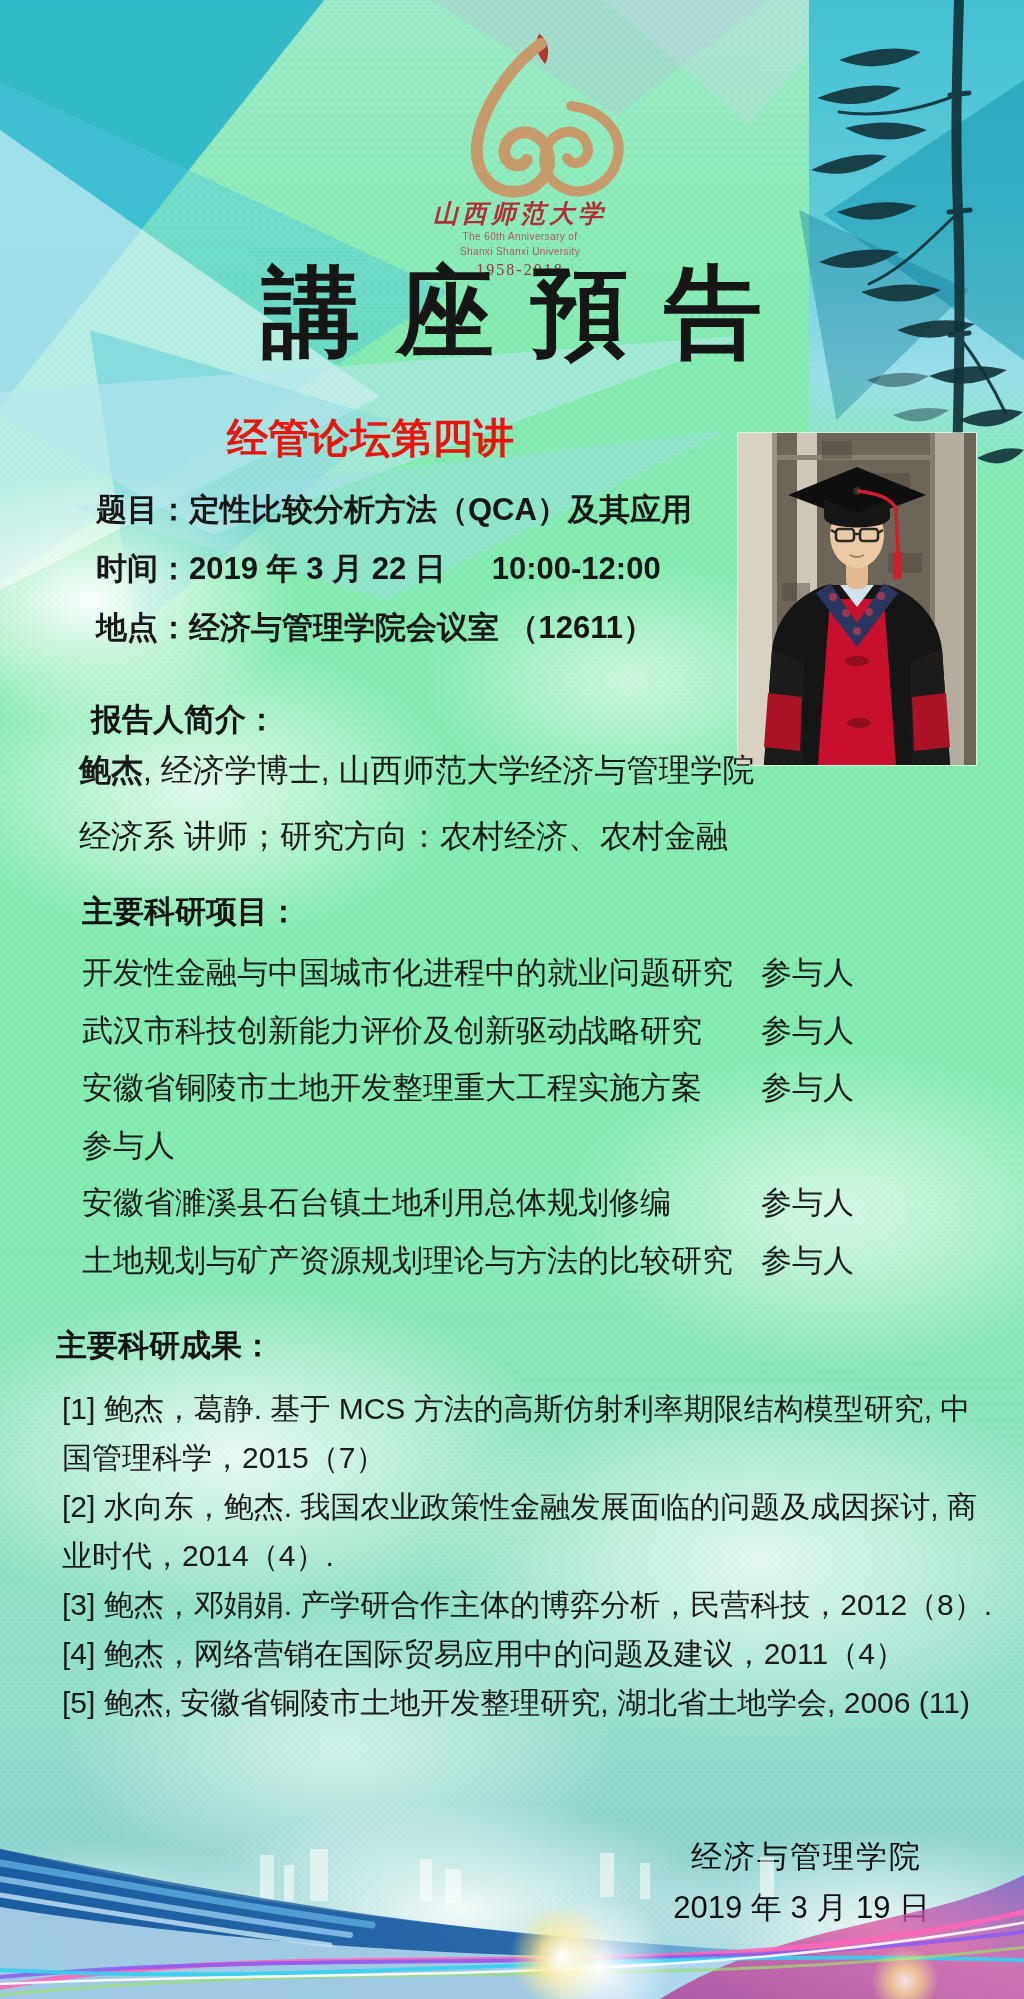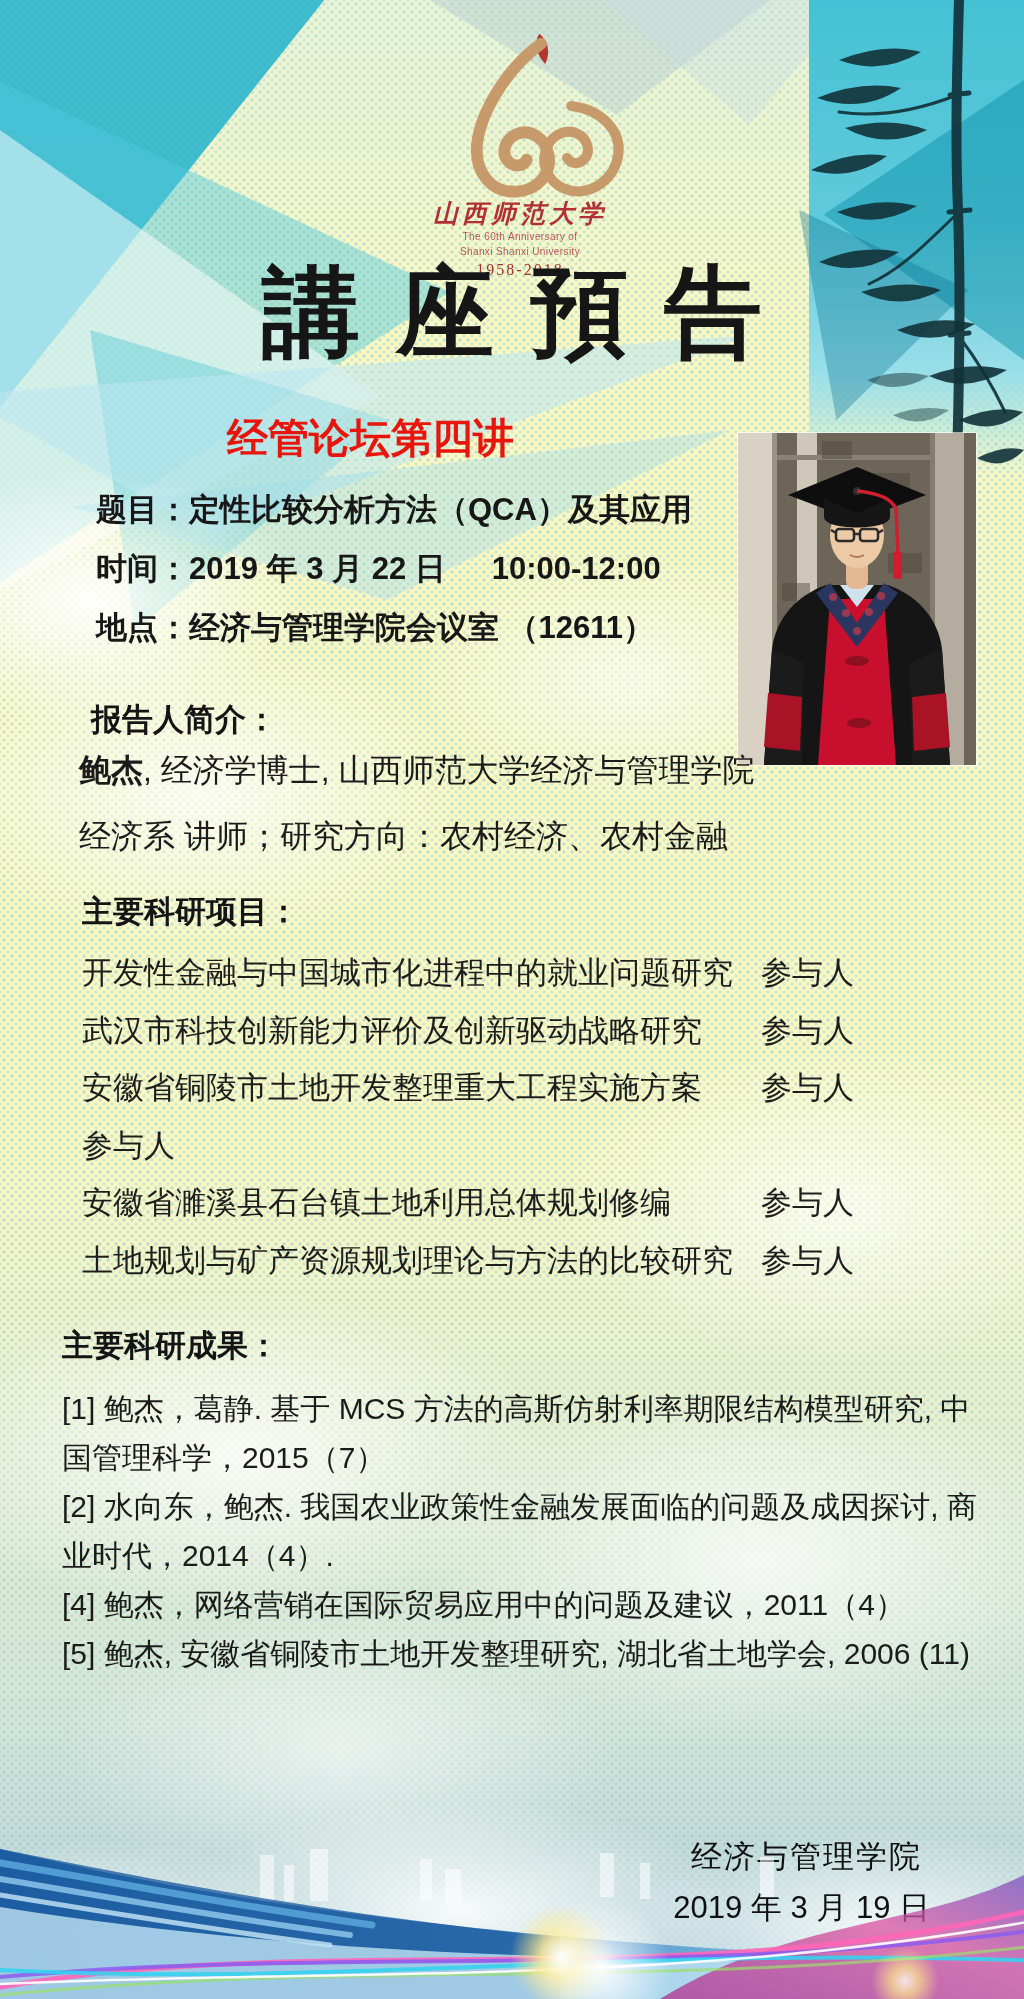--- a/index.html
+++ b/index.html
@@ -1,18 +1,18 @@
 <!DOCTYPE html>
 <html><head>
 <meta charset="utf-8">
 <style>
   html,body{margin:0;padding:0;background:#dfeef2;}
   .poster{
     position:relative;width:1024px;height:1999px;overflow:hidden;
-    background:#fef9c3;font-family:"Liberation Sans",sans-serif;
+    background:#86efac;font-family:"Liberation Sans",sans-serif;
   }
   
   .halftone{position:absolute;inset:0;
     background-image:
       radial-gradient(rgba(122,199,216,.45) 1.5px, transparent 2.1px),
       radial-gradient(rgba(122,199,216,.30) 1.5px, transparent 2.1px);
     background-size:8px 8px,8px 8px;background-position:0 0,4px 4px;}
   .sky-tint{position:absolute;inset:0;background:
     linear-gradient(180deg, rgba(200,235,243,.35) 0%, rgba(255,255,255,0) 16%,
       rgba(255,255,255,0) 58%, rgba(167,207,236,.45) 86%, rgba(136,183,224,.65) 100%);}
@@ -73,21 +73,21 @@
     box-shadow:0 0 0 1px rgba(255,255,255,.6);}
   .section-heading{position:absolute;font-size:31px;font-weight:bold;color:#141414;}
   .speaker-h{left:79px;top:699px;margin-left:12px;}
   .speaker-l1{position:absolute;left:79px;top:749px;font-size:32px;color:#1b1b1b;white-space:nowrap;}
   .speaker-l1 b{font-weight:bold;}
   .speaker-l2{position:absolute;left:79px;top:815px;font-size:32px;color:#1b1b1b;white-space:nowrap;}
   .projects-h{left:82px;top:891px;}
   .projects{position:absolute;left:82px;top:944px;width:772px;}
   .project-row{display:flex;justify-content:space-between;height:57.5px;line-height:57.5px;
     font-size:31px;color:#1d1d1d;white-space:nowrap;}
-  .achieve-h{left:62px;top:1325px;}
+  .achieve-h{left:56px;top:1325px;}
   .achievements{position:absolute;left:62px;top:1384px;width:934px;font-size:30px;
     color:#1b1b1b;line-height:49px;}
   .achievements p{margin:0;}
   .footer{position:absolute;right:94px;top:1832px;text-align:right;font-size:31px;color:#101010;}
   .footer-org{line-height:50px;letter-spacing:2px;margin-right:8px;}
   .footer-date{line-height:52px;}
   
   .wave-art{position:absolute;left:0;bottom:0;width:1024px;height:150px;}
 </style>
 </head>
@@ -262,20 +262,21 @@
     <div class="project-row">
       <span>土地规划与矿产资源规划理论与方法的比较研究</span>
       <span>参与人</span>
     </div>
   </div>
 
   <div class="section-heading achieve-h">主要科研成果：</div>
   <div class="achievements">
     <p>[1] 鲍杰，葛静. 基于 MCS 方法的高斯仿射利率期限结构模型研究, 中国管理科学，2015（7）</p>
     <p>[2] 水向东，鲍杰. 我国农业政策性金融发展面临的问题及成因探讨, 商业时代，2014（4）.</p>
+    <p>[3] 鲍杰，邓娟娟. 产学研合作主体的博弈分析，民营科技，2012（8）.</p>
     <p>[4] 鲍杰，网络营销在国际贸易应用中的问题及建议，2011（4）</p>
     <p>[5] 鲍杰, 安徽省铜陵市土地开发整理研究, 湖北省土地学会, 2006 (11)</p>
   </div>
 
   <div class="footer">
     <div class="footer-org">经济与管理学院</div>
     <div class="footer-date">2019 年 3 月 19 日</div>
   </div>
 
   <svg class="wave-art" viewBox="0 0 1024 150">

